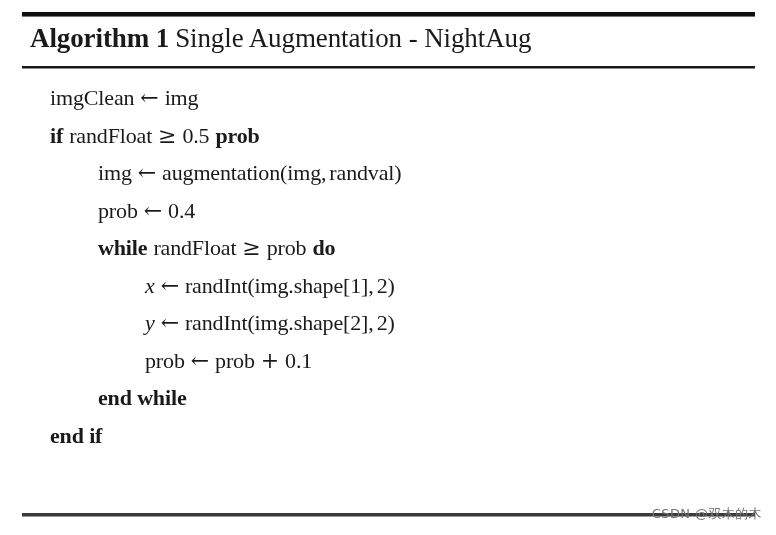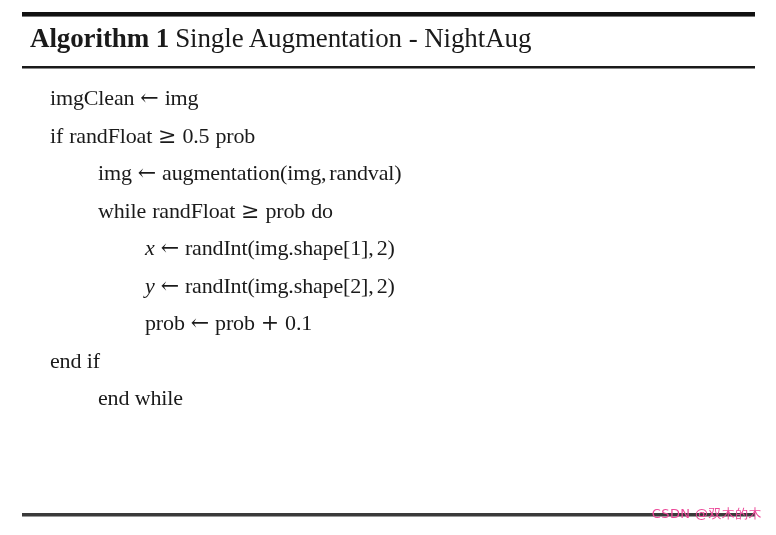--- a/index.html
+++ b/index.html
@@ -69,38 +69,38 @@
     font-size: 22px;
     line-height: 37.5px;
     white-space: nowrap;
     letter-spacing: -0.15px;
     height: 37.5px;
   }
   .ind0 { padding-left: 28px; }
   .ind1 { padding-left: 76px; }
   .ind2 { padding-left: 123px; }
 
-  .b { font-weight: normal; }
+  .b { font-weight: bold; }
   .mi { font-style: italic; }
   .op {
     font-family: "DejaVu Serif", "Liberation Serif", serif;
     font-style: normal;
   }
 
   
   .tsp { display: inline-block; width: 6px; }
   .tspn { display: inline-block; width: 3px; }
 
   
   #watermark {
     position: absolute;
     right: 14px;
     bottom: 12px;
     font-size: 13px;
-    color: #ec4899;
+    color: #737373;
     font-family: "DejaVu Sans", "Liberation Sans", sans-serif;
     white-space: nowrap;
     letter-spacing: 0.4px;
   }
 </style>
 </head>
 <body>
 
 <div id="algorithm-block">
 
@@ -120,44 +120,47 @@
 
     <div class="algo-line ind0">
       <span class="b">if</span><span class="tsp"></span><span>randFloat</span><span class="tsp"></span><span class="op">≥</span><span class="tsp"></span><span>0.5</span><span class="tsp"></span><span class="b">prob</span>
     </div>
 
 
     <div class="algo-line ind1">
       <span>img</span><span class="tsp"></span><span class="op">←</span><span class="tsp"></span><span>augmentation</span><span>(</span><span>img</span><span>,</span><span class="tspn"></span><span>randval</span><span>)</span>
     </div>
 
+    <div class="algo-line ind1">
+      <span>prob</span><span class="tsp"></span><span class="op">←</span><span class="tsp"></span><span>0.4</span>
+    </div>
 
     <div class="algo-line ind1">
       <span class="b">while</span><span class="tsp"></span><span>randFloat</span><span class="tsp"></span><span class="op">≥</span><span class="tsp"></span><span>prob</span><span class="tsp"></span><span class="b">do</span>
     </div>
 
     <div class="algo-line ind2">
       <span class="mi">x</span><span class="tsp"></span><span class="op">←</span><span class="tsp"></span><span>randInt</span><span>(</span><span>img.shape[1]</span><span>,</span><span class="tspn"></span><span>2</span><span>)</span>
     </div>
 
     <div class="algo-line ind2">
       <span class="mi">y</span><span class="tsp"></span><span class="op">←</span><span class="tsp"></span><span>randInt</span><span>(</span><span>img.shape[2]</span><span>,</span><span class="tspn"></span><span>2</span><span>)</span>
     </div>
 
 
     <div class="algo-line ind2">
       <span>prob</span><span class="tsp"></span><span class="op">←</span><span class="tsp"></span><span>prob</span><span class="tsp"></span><span class="op">+</span><span class="tsp"></span><span>0.1</span>
     </div>
 
+    <div class="algo-line ind1">
+      <span class="b">end while</span>
+    </div>
+
     <div class="algo-line ind0">
       <span class="b">end if</span>
-    </div>
-
-    <div class="algo-line ind1">
-      <span class="b">end while</span>
     </div>
 
   </div>
 </div>
 
 <div class="rule-bottom"></div>
 
 <div id="watermark">CSDN @双木的木</div>
 
 </body></html>

